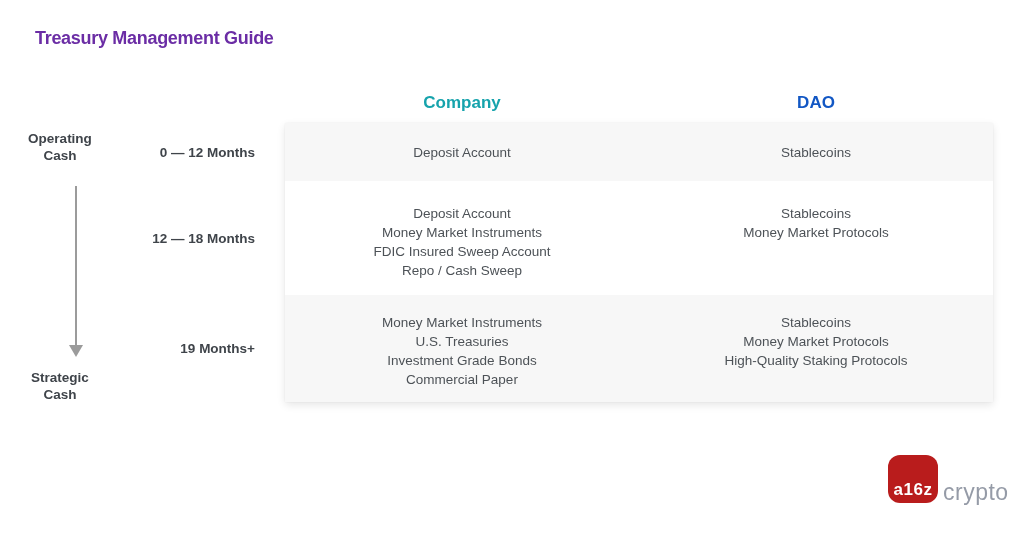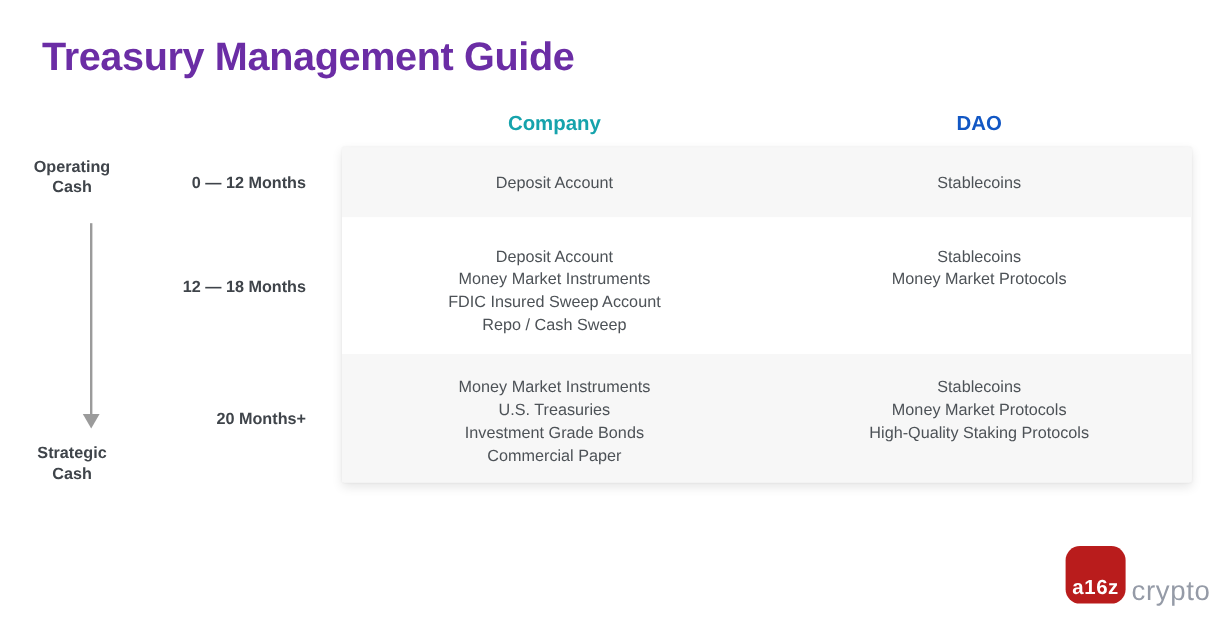--- a/index.html
+++ b/index.html
@@ -8,21 +8,21 @@
     font-family: "Liberation Sans", sans-serif;
     width: 1024px; height: 535px;
     position: relative;
     overflow: hidden;
   }
   .stage { position: absolute; inset: 0; width: 1024px; height: 535px; background: #ffffff; }
 
   .page-title {
     position: absolute;
     left: 35px; top: 28px;
-    font-size: 33px;
+    font-size: 18px;
     font-weight: bold;
     letter-spacing: -0.3px;
     color: #6b2da5;
   }
 
   
   .axis-top-label, .axis-bottom-label {
     position: absolute;
     left: 14px; width: 92px;
     text-align: center;
@@ -146,21 +146,21 @@
 
   <div class="table-area">
     <div class="col-headers">
       <div class="col-header company">Company</div>
       <div class="col-header dao">DAO</div>
     </div>
     <div class="table-body">
       <div class="period-column">
           <div class="period-label" style="height: 58px;">0 — 12 Months</div>
           <div class="period-label" style="height: 114px;">12 — 18 Months</div>
-          <div class="period-label" style="height: 107px;">20 Months+</div>
+          <div class="period-label" style="height: 107px;">19 Months+</div>
         </div>
       <div class="panel-rows">
           <div class="trow alt" style="height: 58px;">
             <div class="tcell" style="padding-top: 20px;">
               <div class="cell-line">Deposit Account</div>
             </div>
             <div class="tcell" style="padding-top: 20px;">
               <div class="cell-line">Stablecoins</div>
             </div>
           </div>

